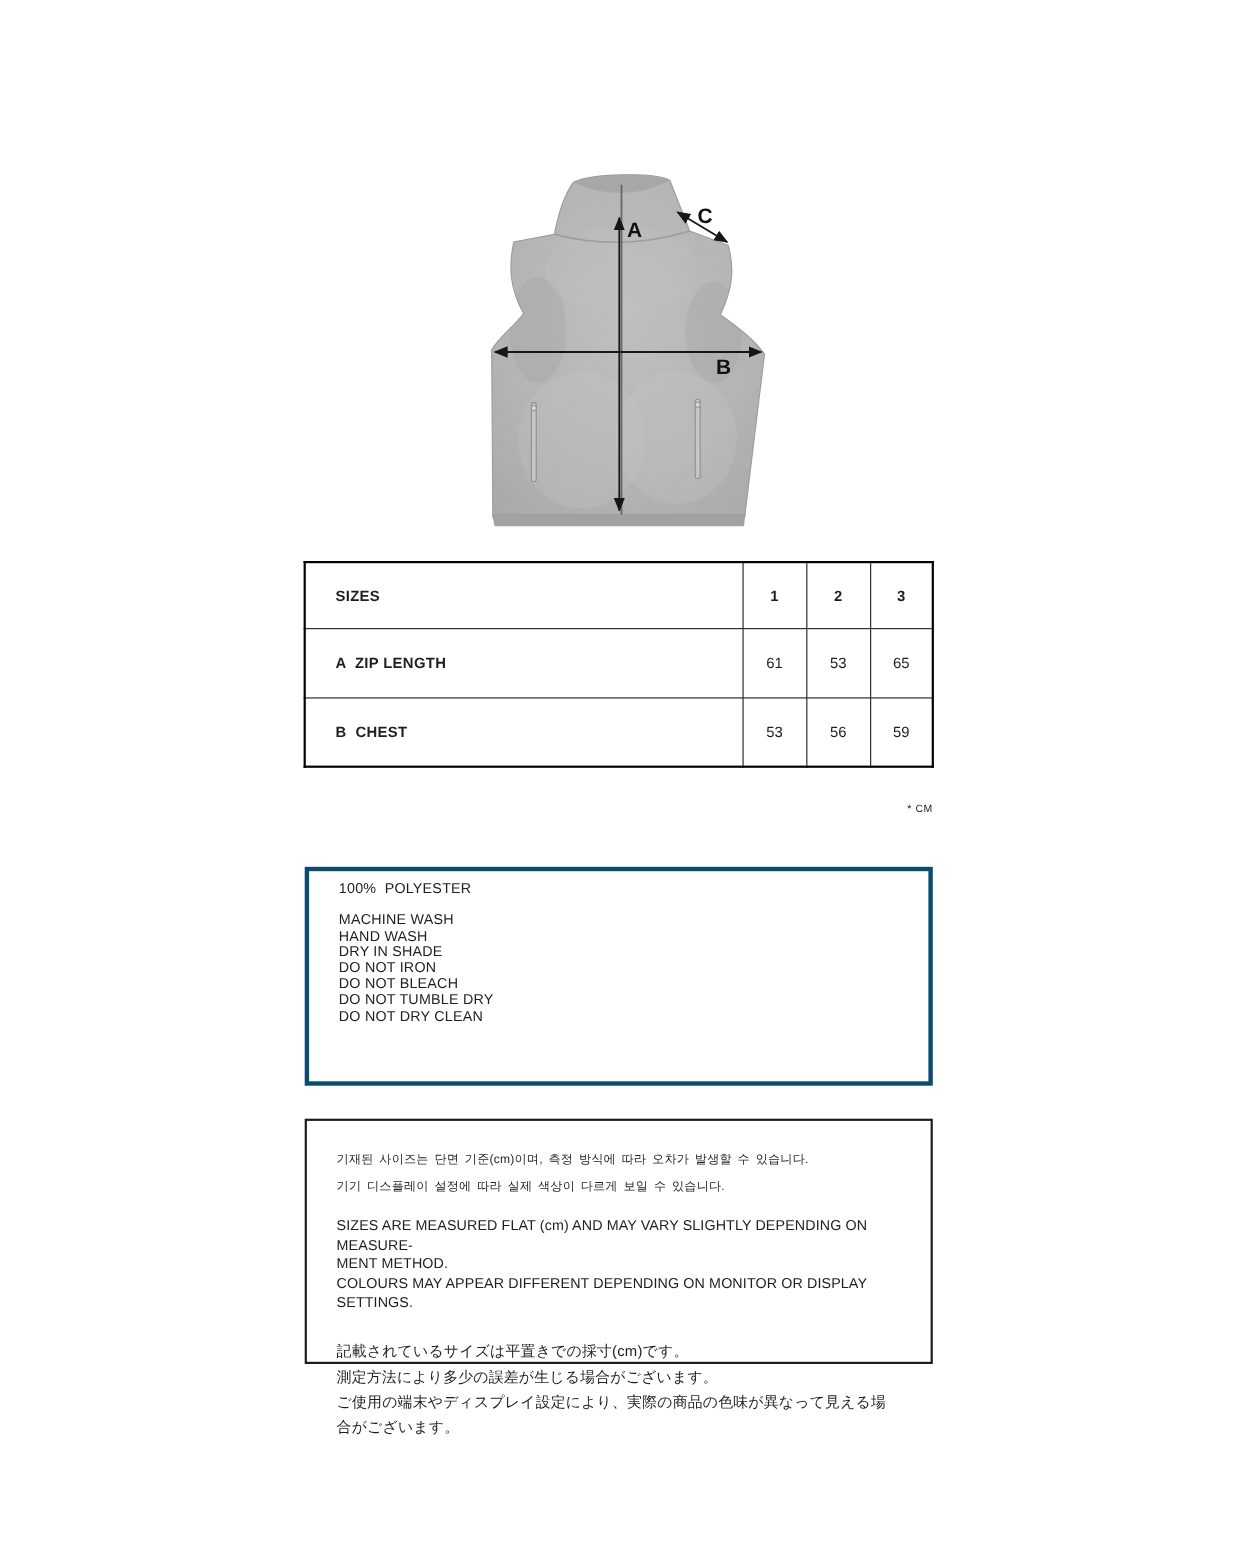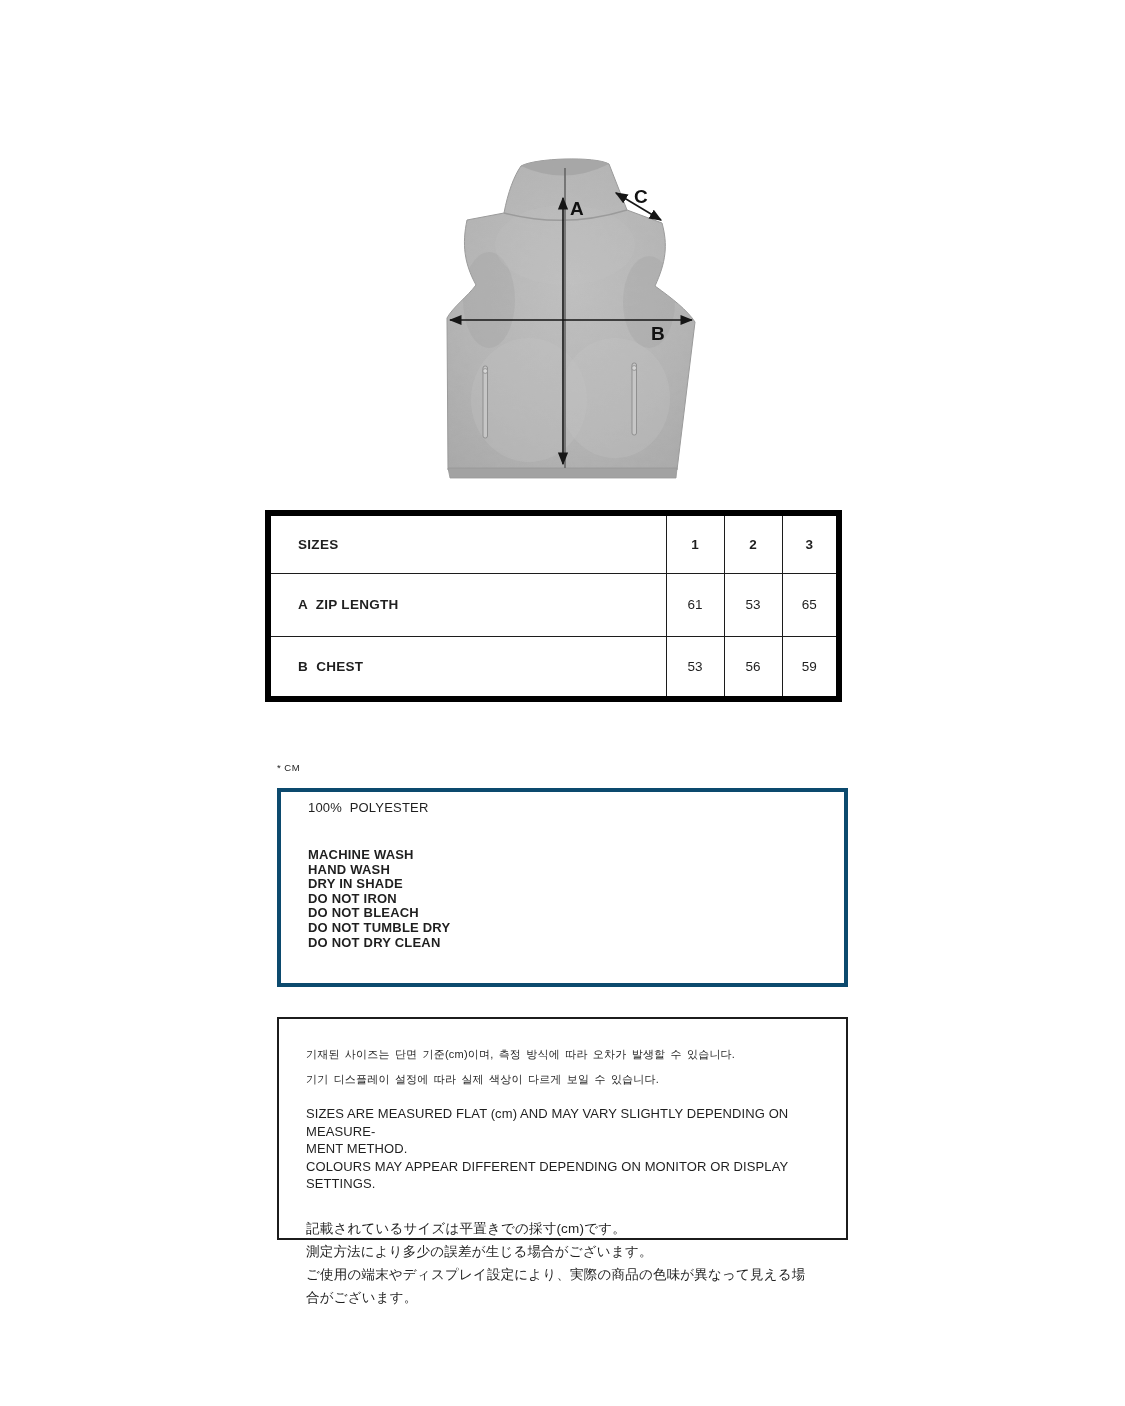--- a/index.html
+++ b/index.html
@@ -22,26 +22,26 @@
     position: absolute;
     left: 437px;
     top: 150px;
     width: 270px;
     height: 335px;
   }
 
   
   .size-table {
     position: absolute;
-    left: 265px;
+    left: 276px;
     top: 510px;
     width: 571px;
     border-collapse: collapse;
     table-layout: fixed;
-    border: 6px solid #000000;
+    border: 2px solid #000000;
     padding-left: 24px;
   }
   .size-table td {
     border: 1.5px solid #1c1c1c;
     font-size: 13.5px;
     vertical-align: middle;
   }
   .size-table .label-cell {
     padding-left: 27px;
     font-weight: bold;
@@ -53,44 +53,44 @@
   .size-table tr.header-row .value-cell { font-weight: bold; }
   .size-table tr.data-row td { height: 63px; }
   .col-label { width: 398px; }
   .col-v1 { width: 58px; }
   .col-v2 { width: 58px; }
   .col-v3 { width: 57px; }
 
   .unit-note {
     position: absolute;
     left: 277px;
-    top: 762px;
-    width: 571px;
-    text-align: left;
+    top: 730px;
+    width: 571px;
+    text-align: right;
     font-size: 9.5px;
     letter-spacing: 0.5px;
     color: #222222;
   }
 
   
   .care-box {
     position: absolute;
     left: 277px;
     top: 788px;
     width: 571px;
     height: 199px;
     border: 4px solid #0c4a6e;
     padding: 8px 30px 0 27px;
   }
   .composition {
     font-size: 13px;
     letter-spacing: 0.2px;
     white-space: pre;
   }
-  .care-list { margin-top: 33px; font-weight: bold; }
+  .care-list { margin-top: 14px; }
   .care-list .care-line {
     font-size: 13px;
     line-height: 14.6px;
     letter-spacing: 0.2px;
   }
 
   
   .disclaimer-box {
     position: absolute;
     left: 277px;

